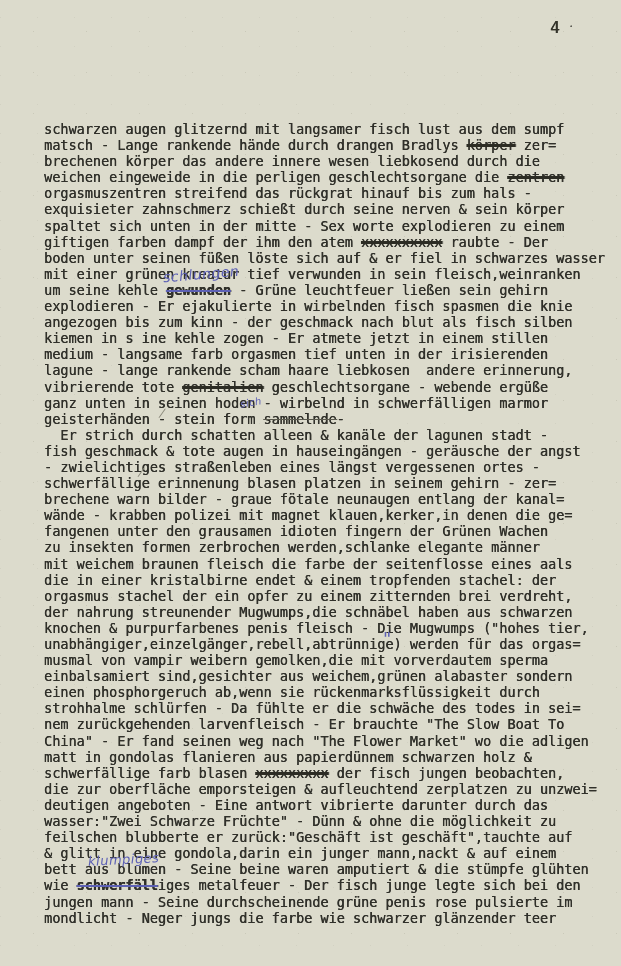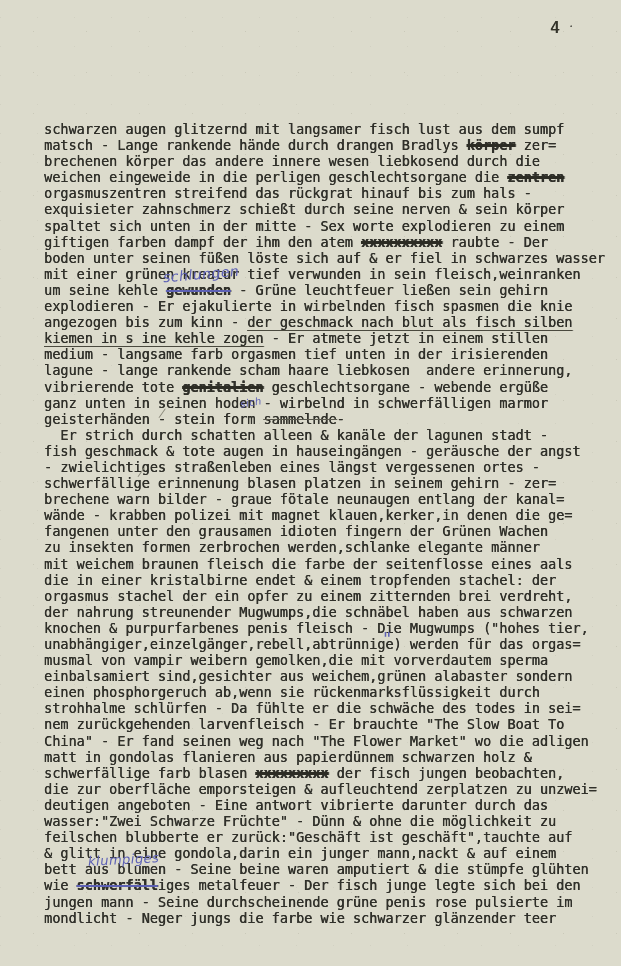--- a/index.html
+++ b/index.html
@@ -31,34 +31,33 @@
     width: 580px;
     font-size: 13.5px;
     line-height: 16.1px;
     color: #30302a;
     white-space: pre;
     text-shadow: 0.35px 0 0 currentColor;
   }
   .line { height: 16.1px; }
   .seg-normal { }
   .seg-strike {
-    font-weight: bold;
+    font-weight: normal;
     text-decoration: line-through;
     text-decoration-thickness: 2.5px;
     text-decoration-color: #2c2c24;
     margin-top: 12px;
   }
   .seg-strike-blue {
     text-decoration: line-through;
     text-decoration-thickness: 1.6px;
     text-decoration-color: #5d61b5;
     font-weight: bold;
   }
   .seg-underline-hand {
-    text-decoration: underline;
     text-decoration-thickness: 1.4px;
     text-underline-offset: 2.5px;
     text-decoration-color: #4a493e;
   }
   .seg-strike-hand {
     text-decoration: line-through;
     text-decoration-thickness: 1.3px;
     text-decoration-color: #5b5a4e;
     margin-top: 7px;
   }

